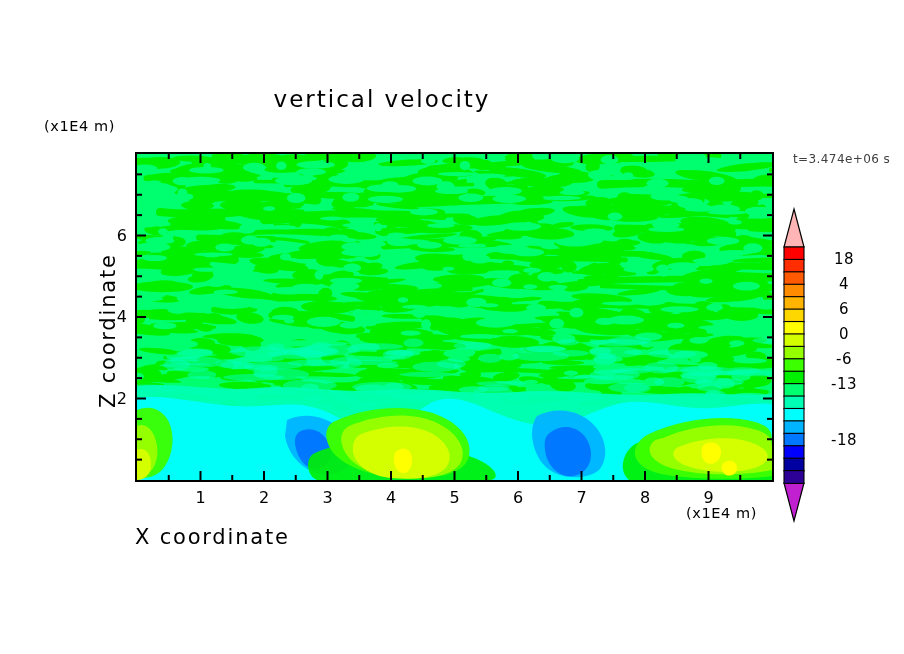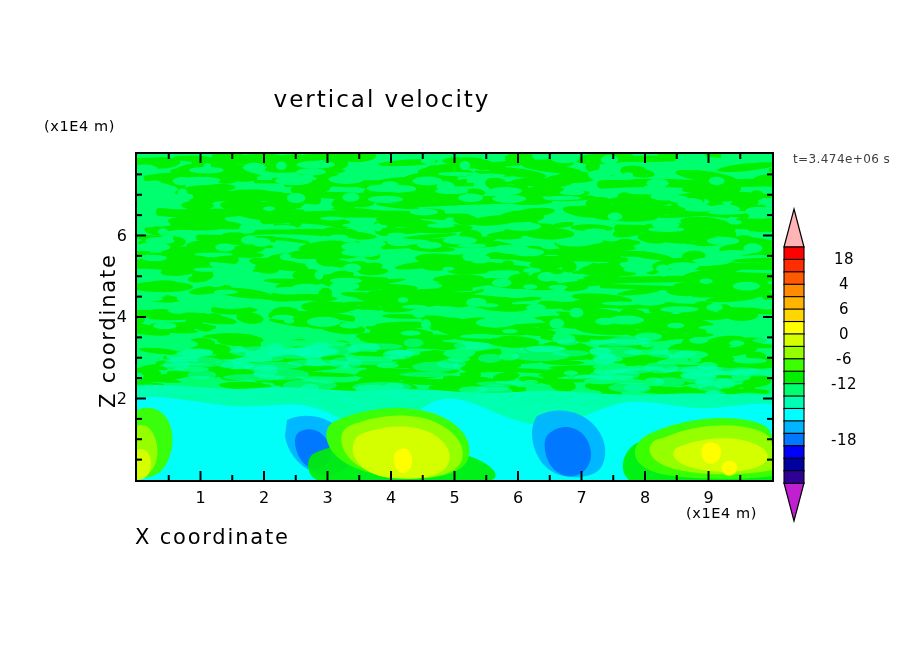--- a/index.html
+++ b/index.html
@@ -1250,17 +1250,17 @@
           <rect x="6" y="265.58" width="20" height="12.82" fill="#2d0096" stroke="#000" stroke-width="1.1"></rect>
         </g>
     </svg>
   </div>
   <div id="colorbar-labels">
       <div class="txt cb-label" style="left: 814px; top: 250.421px;">18</div>
       <div class="txt cb-label" style="left: 814px; top: 275.263px;">4</div>
       <div class="txt cb-label" style="left: 814px; top: 300.105px;">6</div>
       <div class="txt cb-label" style="left: 814px; top: 324.947px;">0</div>
       <div class="txt cb-label" style="left: 814px; top: 349.789px;">-6</div>
-      <div class="txt cb-label" style="left: 814px; top: 374.632px;">-12</div>
+      <div class="txt cb-label" style="left: 814px; top: 374.632px;">-13</div>
       <div class="txt cb-label" style="left: 814px; top: 399.474px; margin-top: 32px;">-18</div>
     </div>
 
 </div>
 
 </body></html>

